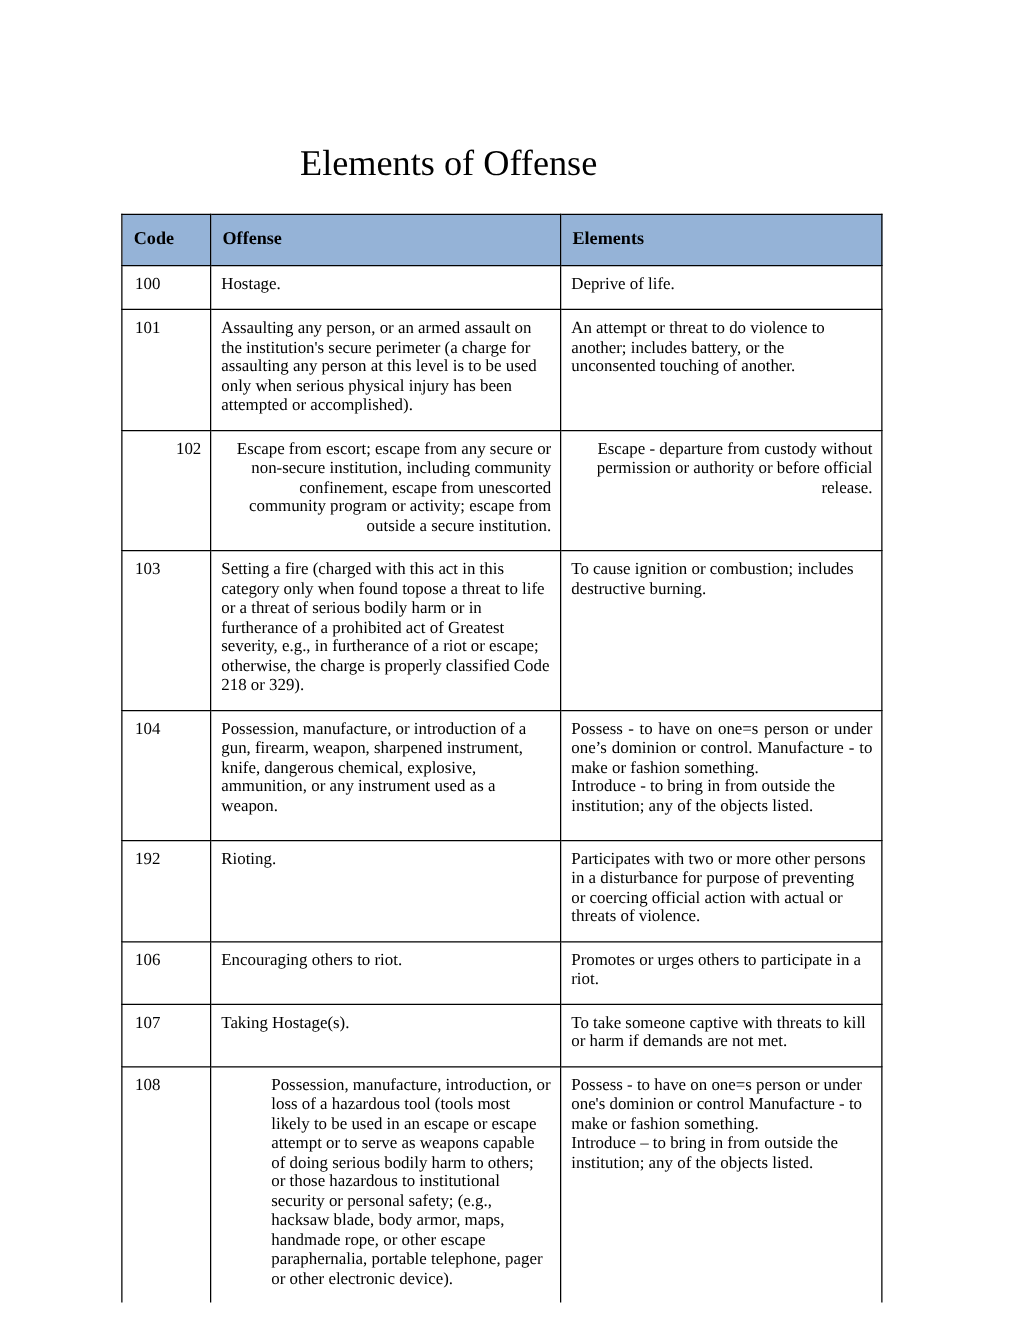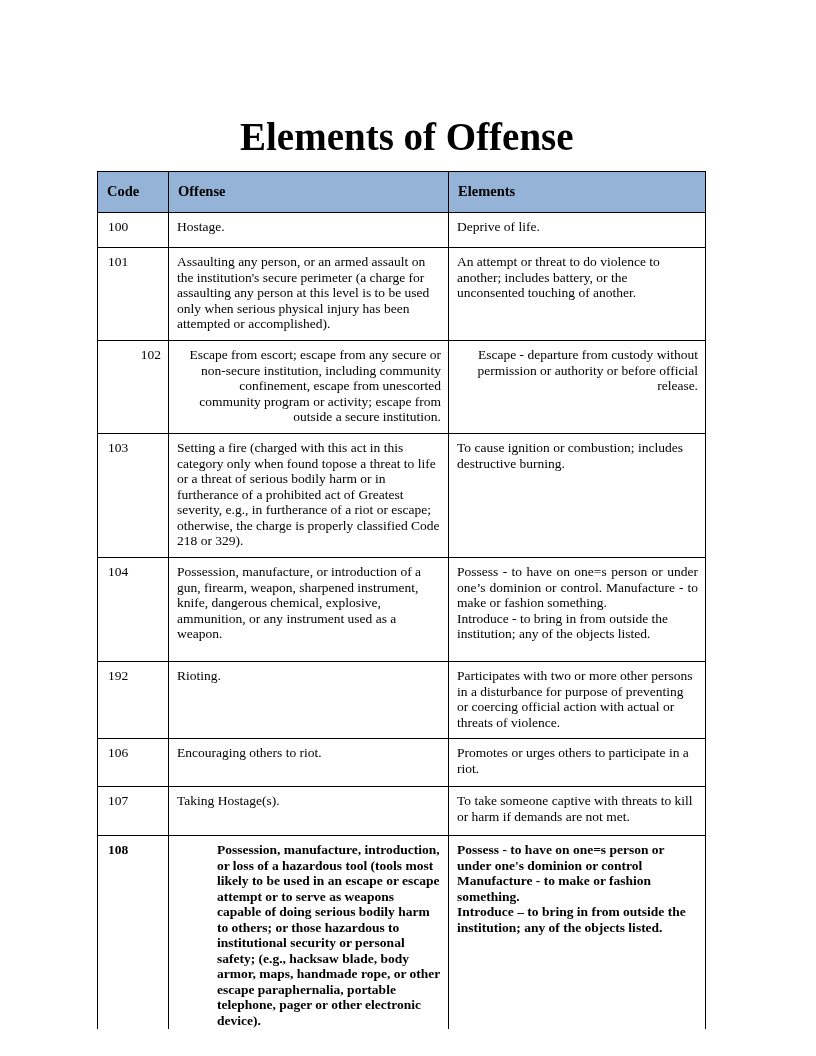--- a/index.html
+++ b/index.html
@@ -12,22 +12,22 @@
     position: relative;
     width: 816px;
     height: 1056px;
     background: #ffffff;
     overflow: hidden;
   }
   .title {
     position: absolute;
     top: 116px;
     left: 240px;
-    font-size: 39px;
-    font-weight: bold;
+    font-size: 29px;
+    font-weight: normal;
     line-height: 1.1;
     white-space: nowrap;
   }
   table.offense-table {
     position: absolute;
     top: 171px;
     left: 97px;
     width: 608px;
     border-collapse: collapse;
     table-layout: fixed;
@@ -44,36 +44,36 @@
     border: 1px solid #000000;
     font-size: 14.5px;
     font-weight: bold;
     text-align: left;
     vertical-align: middle;
     padding: 2px 6px 2px 9px;
   }
   td {
     border: 1px solid #000000;
     vertical-align: top;
-    padding: 6px 7px 1px 8px;
+    padding: 6px 7px 12px 8px;
     background: #ffffff;
   }
   td.code-cell { padding-left: 10px; }
   td p + p { margin-top: 0; }
 
   
   tbody tr:nth-child(1) { height: 35px; }
   tbody tr:nth-child(2) { height: 93px; margin-top: 24px; }
   tbody tr:nth-child(3) { height: 93px; text-align: right; }
   tbody tr:nth-child(4) { height: 124px; }
   tbody tr:nth-child(5) { height: 104px; }
   tbody tr:nth-child(6) { height: 77px; }
   tbody tr:nth-child(7) { height: 48px; }
   tbody tr:nth-child(8) { height: 49px; }
-  tbody tr:nth-child(9) { height: 155px; font-weight: bold; }
+  tbody tr:nth-child(9) { height: 155px; }
 
   
   tbody tr:last-child td { border-bottom: none; }
 
   
   td.justify-first p:first-child { text-align: justify; }
   td.justify-all p { text-align: justify; margin-left: 40px; }
   td.justify-all p:last-child { text-align: left; }
 </style>
 </head>

